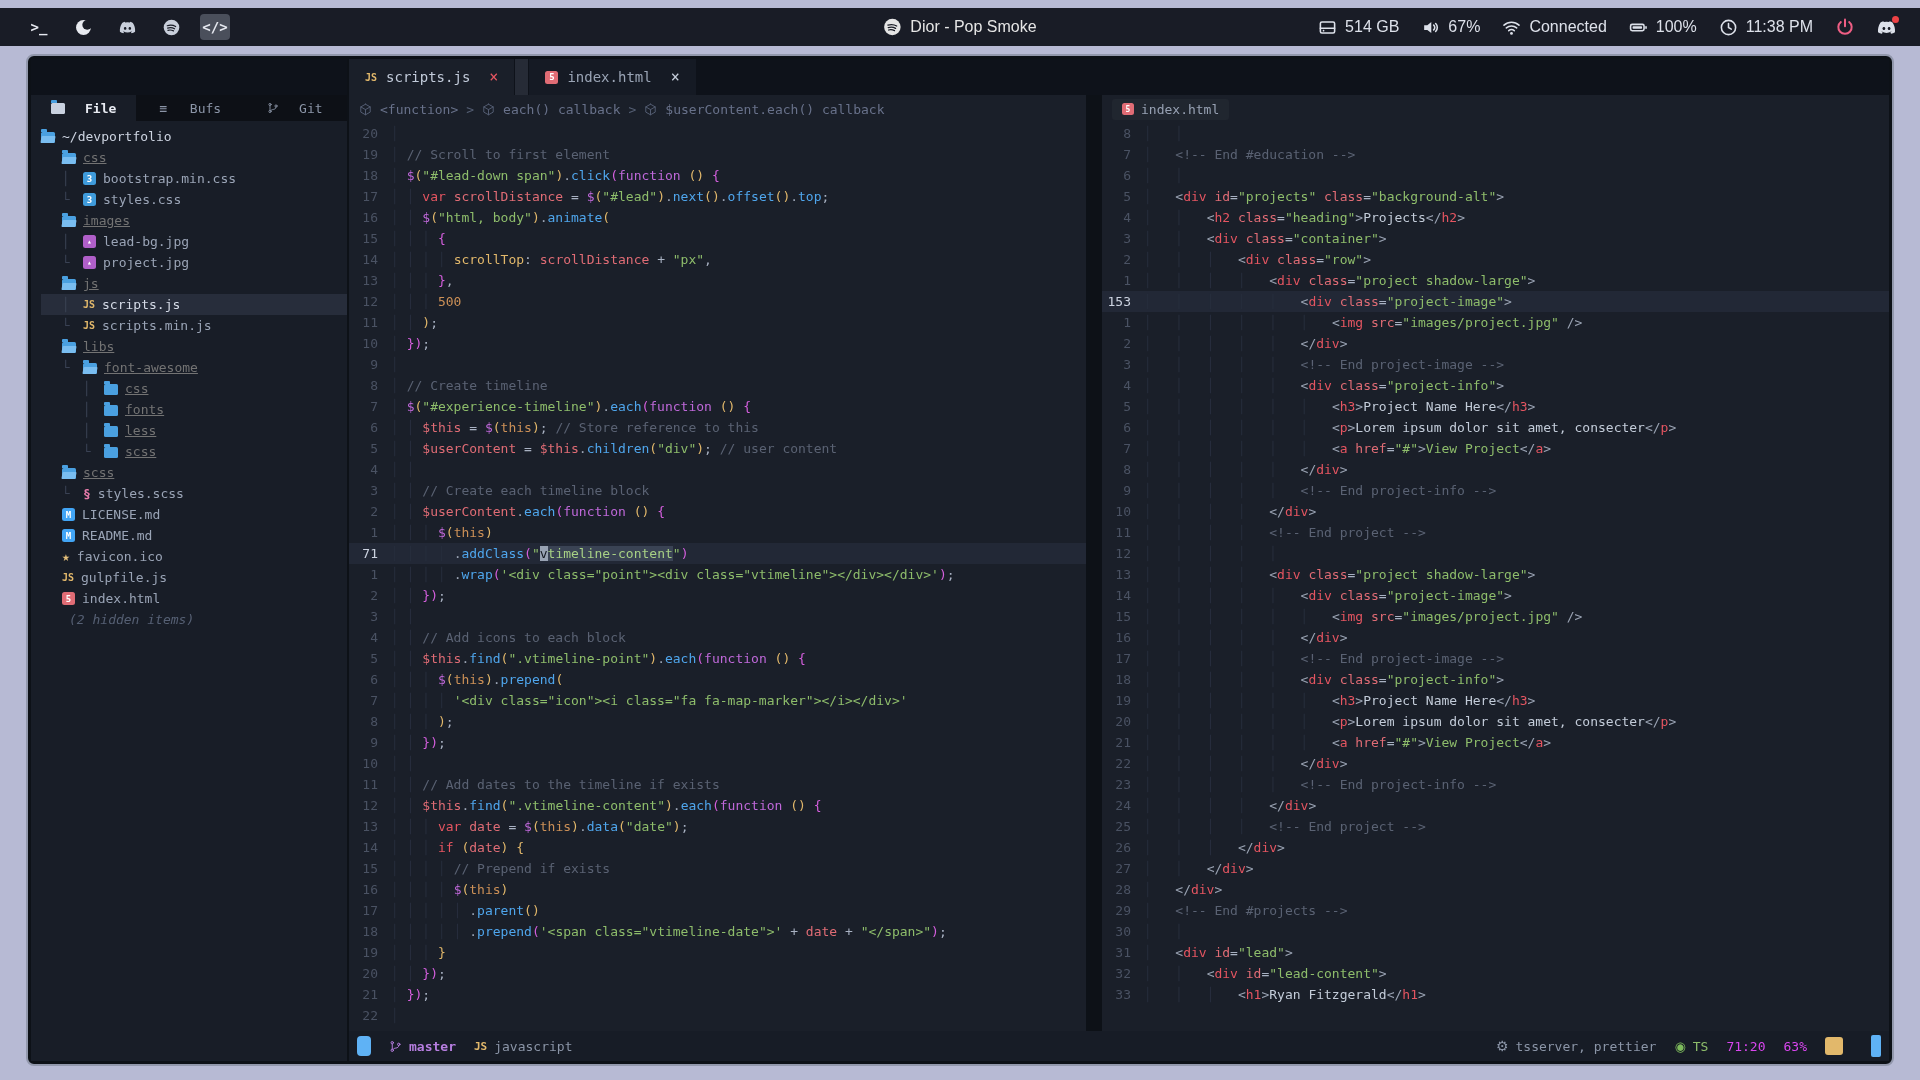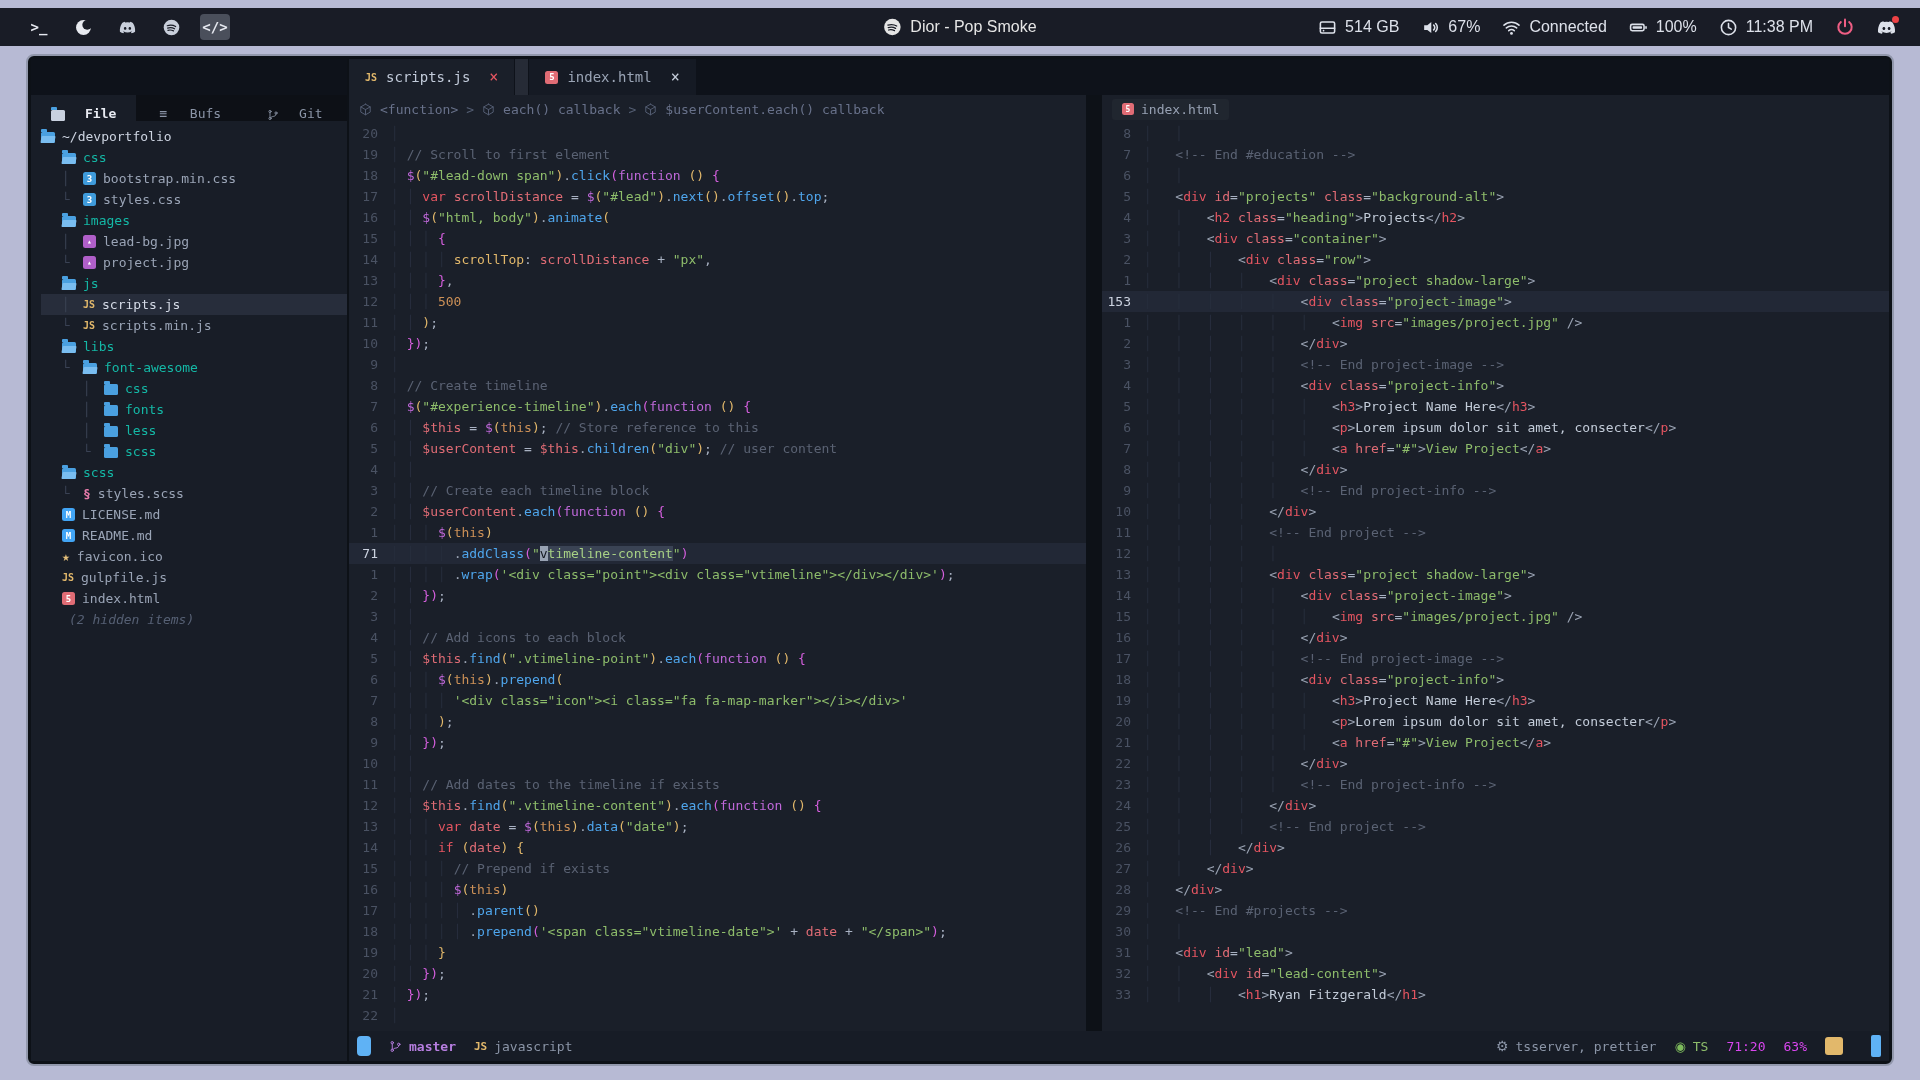--- a/index.html
+++ b/index.html
@@ -22,30 +22,30 @@
   .tb-disc .dot { position:absolute; top:-2px; right:-3px; width:7px; height:7px; border-radius:50%; background:#ed4245; }
 
   
   .window { margin:8px 26px 0; height:1012px; background:#0d1117; border:2px solid #9298ac; border-radius:8px; padding:3px; display:flex; flex-direction:column; overflow:hidden; }
   .main-row { flex:1; display:flex; min-height:0; }
 
   
   .sidebar { width:318px; background:#181d27; display:flex; flex-direction:column; border-right:2px solid #0d1117; font-family:"DejaVu Sans Mono", monospace; }
   .sb-spacer { height:36px; background:#0e121a; }
   .sb-tabs { height:26px; display:flex; background:#0d1016; color:#8b95a7; font-size:13px; }
-  .sb-tab { flex:1; display:flex; align-items:flex-end; justify-content:center; gap:20px; cursor:default; }
+  .sb-tab { flex:1; display:flex; align-items:center; justify-content:center; gap:20px; cursor:default; }
   .sb-tab.active { background:#181d27; color:#e8ebf2; font-weight:bold; }
   .sb-tab svg { width:12px; height:12px; }
   .tree { flex:1; padding:5px 0 0 10px; overflow:hidden; }
   .tree-row { height:21px; display:flex; align-items:center; font-size:13px; color:#9aa4b6; white-space:pre; }
   .tree-row.selected { background:#272d3b; }
   .tree-row .t-guide { color:#3a4254; width:21px; display:inline-block; }
   .tree-row .t-ind { display:inline-block; }
   .tree-row .label { margin-left:7px; }
-  .tree-row.dir .label { color:#14b8a6; }
+  .tree-row.dir .label { color:#737373;text-decoration:underline; }
   .tree-row.root .label { color:#cdd4e1; }
   .tree-row.hidden-note .label { color:#566074; font-style:italic; }
   .tree-row.selected .label { color:#d5dbe7; }
 
   
   .icon { display:inline-flex; align-items:center; justify-content:center; flex:none; }
   .i-folder, .i-folder-open { width:14px; height:11px; background:#4aa0e0; border-radius:1.5px; position:relative; margin-top:1px; }
   .i-folder::before, .i-folder-open::before { content:""; position:absolute; top:-3px; left:0; width:6px; height:3px; background:#4aa0e0; border-radius:1px 1px 0 0; }
   .i-folder-open::after { content:""; position:absolute; left:0; bottom:0; width:100%; height:7px; background:#79bdf0; transform:skewX(-10deg); border-radius:1px; }
   .badge { width:13px; height:13px; border-radius:2.5px; font-size:9px; font-weight:bold; display:inline-flex; align-items:center; justify-content:center; font-family:"DejaVu Sans Mono", monospace; }

